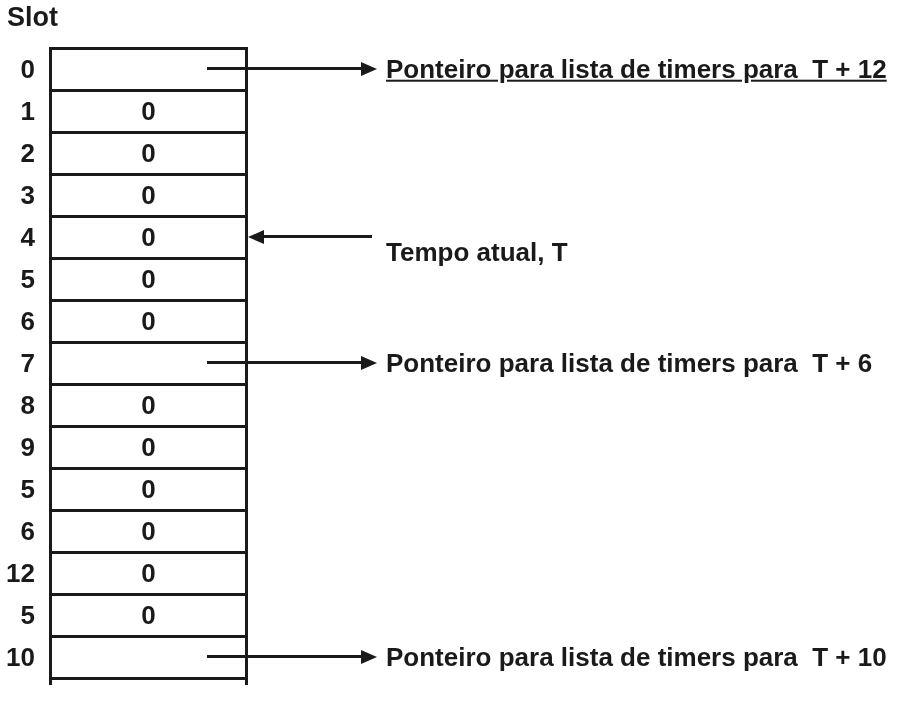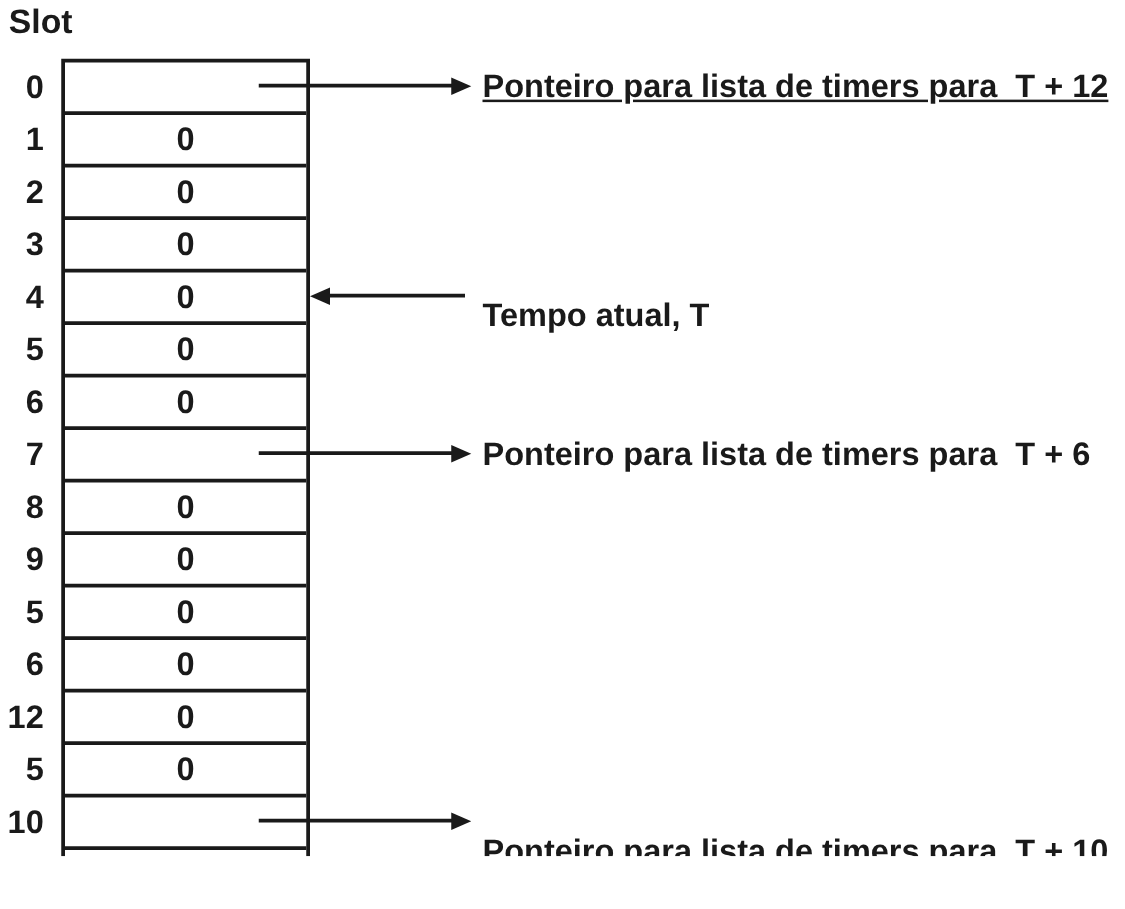--- a/index.html
+++ b/index.html
@@ -170,15 +170,15 @@
       <div class="arrow-head right" style="left: 361px; top: 62px;"></div>
       <div class="arrow-label" style="top: 69px; left: 386px; text-decoration: underline;">Ponteiro para lista de timers para  T + 12</div>
       <div class="arrow-line" style="left: 260px; width: 112px; top: 235px;"></div>
       <div class="arrow-head left" style="left: 248px; top: 230px;"></div>
       <div class="arrow-label" style="top: 252px; left: 386px;">Tempo atual, T</div>
       <div class="arrow-line" style="left: 207px; width: 155px; top: 361px;"></div>
       <div class="arrow-head right" style="left: 361px; top: 356px;"></div>
       <div class="arrow-label" style="top: 363px; left: 386px;">Ponteiro para lista de timers para  T + 6</div>
       <div class="arrow-line" style="left: 207px; width: 155px; top: 655px;"></div>
       <div class="arrow-head right" style="left: 361px; top: 650px;"></div>
-      <div class="arrow-label" style="top: 657px; left: 386px; margin-top: 24px;">Ponteiro para lista de timers para  T + 10</div>
+      <div class="arrow-label" style="top: 657px; left: 386px;">Ponteiro para lista de timers para  T + 10</div>
     </div>
 </div>
 
 </body></html>

